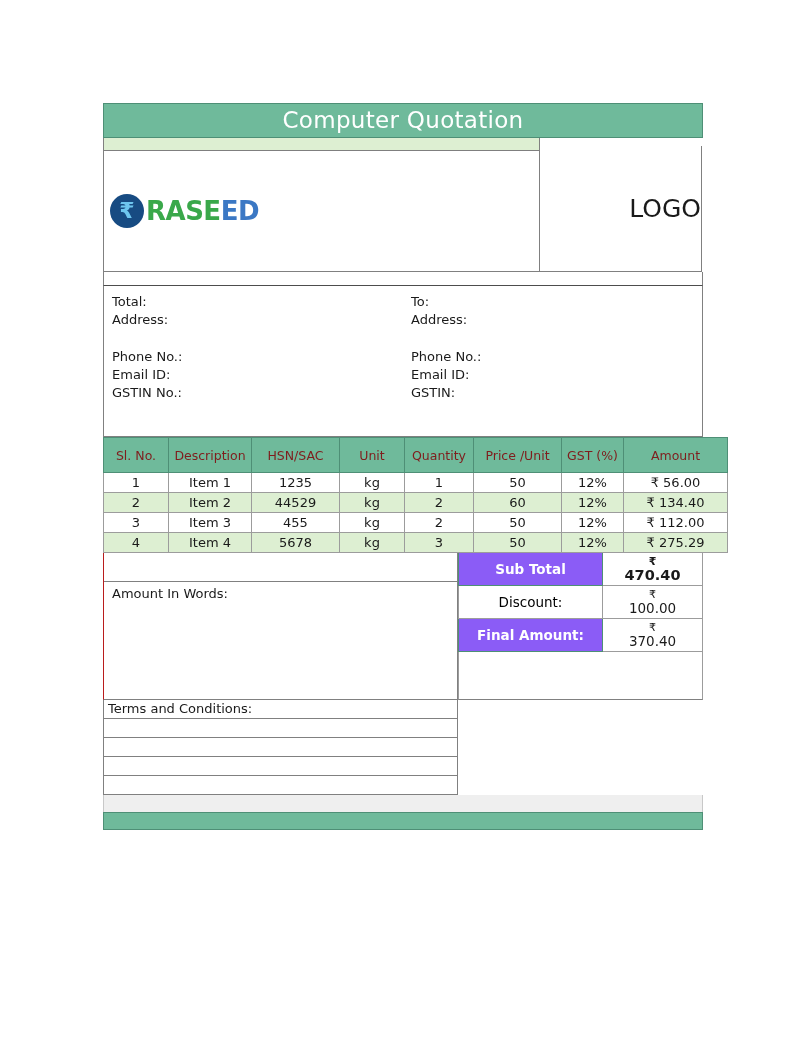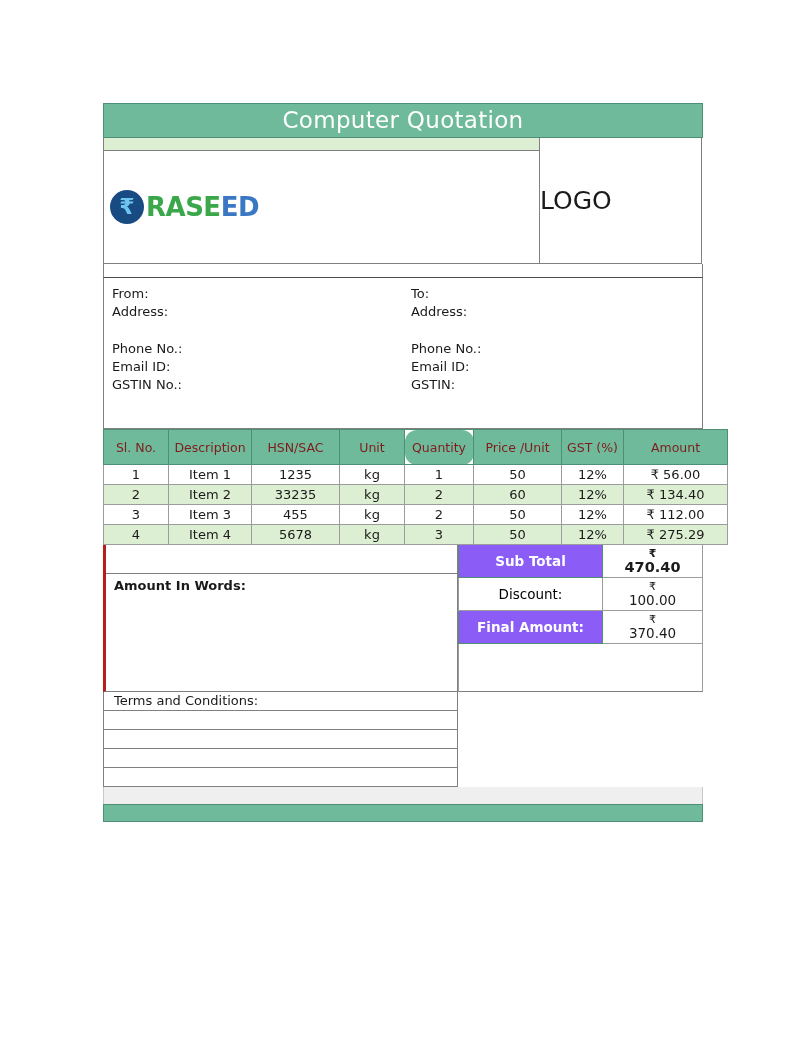--- a/index.html
+++ b/index.html
@@ -97,23 +97,23 @@
   .logo-word .g1 { color: #3aa84a; }
   .logo-word .g2 { color: #3b78c4; }
 
   .logo-right {
     width: 162px;
     box-sizing: border-box;
     border-right: 1px solid #808080;
     border-bottom: 1px solid #808080;
     display: flex;
     align-items: center;
-    justify-content: flex-start;
+    justify-content: flex-end;
     height: 126px;
-    margin-top: 0px;
+    margin-top: 8px;
   }
   .logo-right .logo-ph {
     font-size: 25px;
     color: #1a1a1a;
   }
 
   
   .spacer-row {
     height: 13px;
     border-left: 1px solid #808080;
@@ -171,40 +171,39 @@
     white-space: nowrap;
   }
   table.items tr.alt td { background: #DDEFD2; }
   table.items td.amt { text-align: center; }
 
   
   .c1 { width: 62px; }
   .c2 { width: 80px; }
   .c3 { width: 85px; }
   .c4 { width: 62px; margin-top: 40px; }
-  .c5 { width: 66px; border-radius: 12px; }
+  .c5 { width: 66px; }
   .c6 { width: 85px; }
   .c7 { width: 59px; }
   .c8 { width: 101px; }
 
   
   .totals-wrap {
     display: flex;
     width: 600px;
     box-sizing: border-box;
   }
   .words-box {
     width: 355px;
     box-sizing: border-box;
-    border-left: 3px solid #b91c1c;
+    border-left: 1px solid #b91c1c;
     border-right: 1px solid #808080;
     border-bottom: 1px solid #808080;
     display: flex;
     flex-direction: column;
-    font-weight: bold;
   }
   .words-pad-top {
     height: 29px;
     border-bottom: 1px solid #808080;
     box-sizing: border-box;
   }
   .words-body {
     flex: 1;
     padding: 4px 0 0 8px;
     font-size: 13px;
@@ -270,21 +269,21 @@
   .terms-left {
     width: 355px;
     box-sizing: border-box;
   }
   .terms-row {
     height: 19px;
     border-left: 1px solid #808080;
     border-right: 1px solid #808080;
     border-bottom: 1px solid #808080;
     box-sizing: border-box;
-    padding-left: 10px;
+    padding-left: 4px;
     font-size: 13px;
     color: #1a1a1a;
     line-height: 17px;
     background: #ffffff;
     overflow: hidden;
   }
   .terms-right {
     width: 245px;
     box-sizing: border-box;
   }
@@ -345,21 +344,21 @@
     </div>
     <div class="logo-right">
       <span class="logo-ph">LOGO</span>
     </div>
   </div>
 
   <div class="spacer-row"></div>
 
   <div class="fromto">
     <div class="fromto-col">
-      <div>From:</div>
+      <div>Total:</div>
       <div>Address:</div>
       <div class="blank">&nbsp;</div>
       <div>Phone No.:</div>
       <div>Email ID:</div>
       <div>GSTIN No.:</div>
     </div>
     <div class="fromto-col">
       <div>To:</div>
       <div>Address:</div>
       <div class="blank">&nbsp;</div>
@@ -389,21 +388,21 @@
         <td>1235</td>
         <td>kg</td>
         <td>1</td>
         <td>50</td>
         <td>12%</td>
         <td class="amt">₹ 56.00</td>
       </tr>
       <tr class="alt">
         <td>2</td>
         <td>Item 2</td>
-        <td>33235</td>
+        <td>44529</td>
         <td>kg</td>
         <td>2</td>
         <td>60</td>
         <td>12%</td>
         <td class="amt">₹ 134.40</td>
       </tr>
       <tr>
         <td>3</td>
         <td>Item 3</td>
         <td>455</td>

